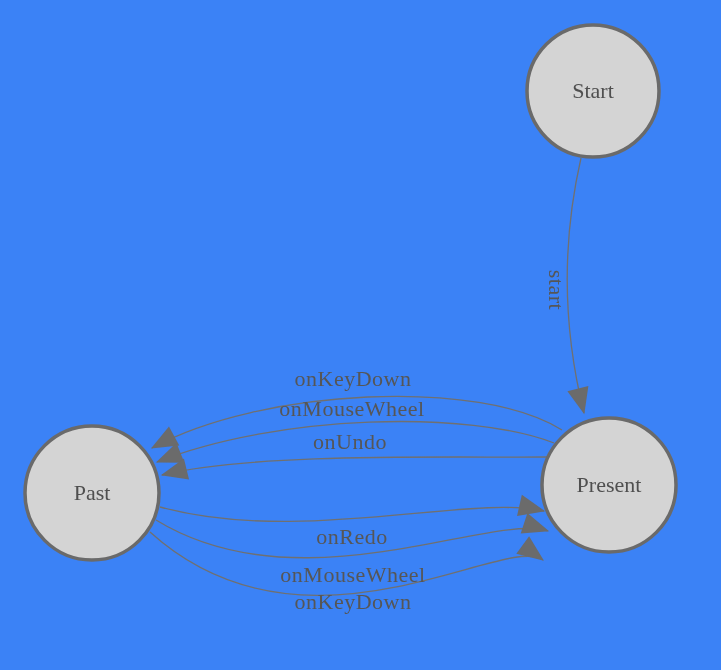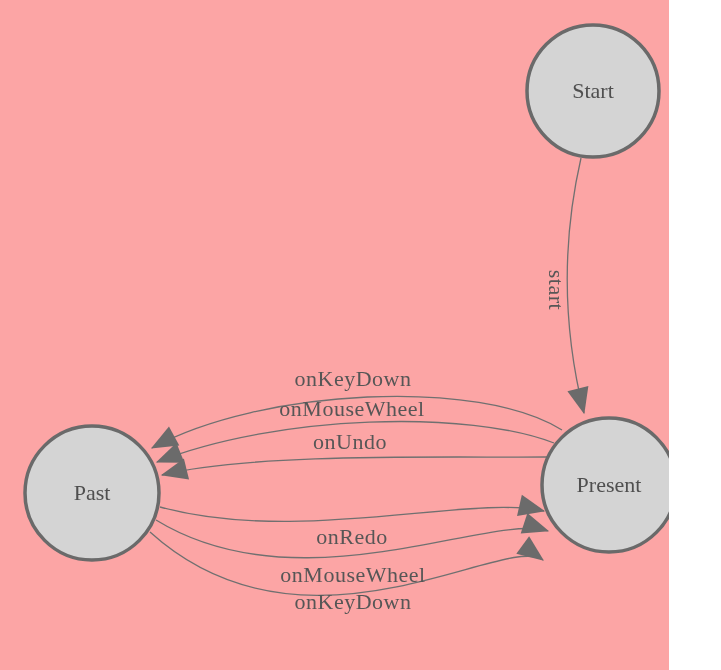--- a/index.html
+++ b/index.html
@@ -3,23 +3,23 @@
 <meta charset="utf-8">
 <style>
   html, body {
     margin: 0;
     padding: 0;
     background: #ffffff;
     font-family: "Liberation Serif", "DejaVu Serif", serif;
   }
   .canvas {
     position: relative;
-    width: 669px;
+    width: 721px;
     height: 670px;
-    background: #fca5a5;
+    background: #3b82f6;
     overflow: hidden;
   }
   svg { display: block; }
   .state-circle {
     fill: #d4d4d4;
     stroke: #6a6a6a;
     stroke-width: 3.5;
   }
   .edge-path {
     fill: none;

